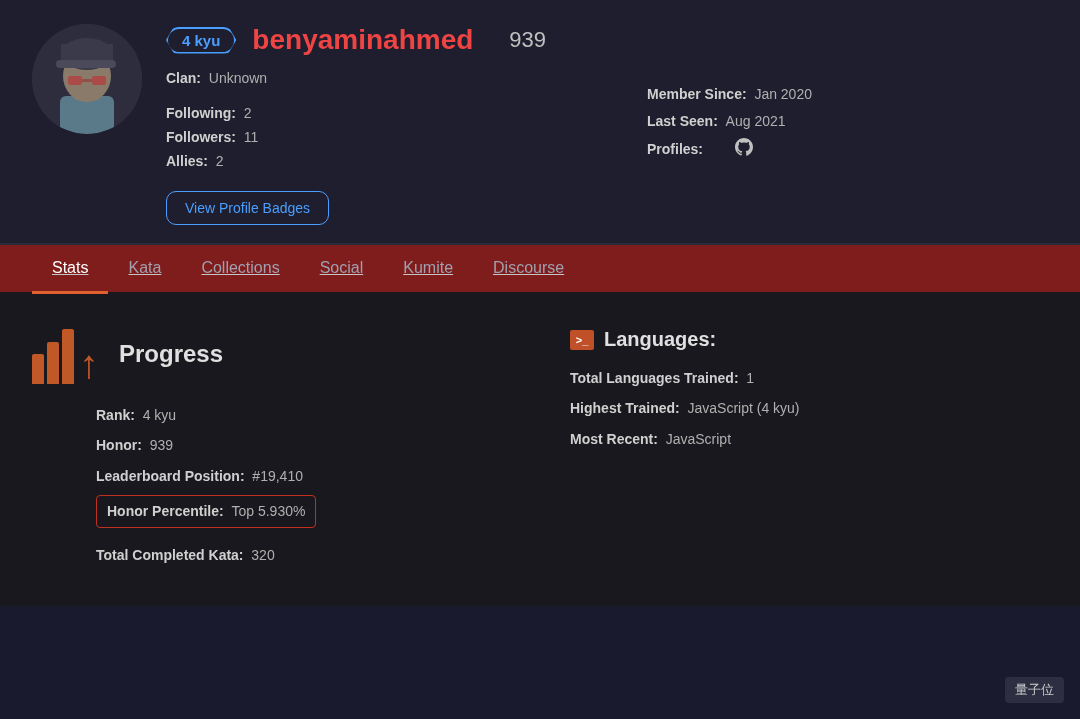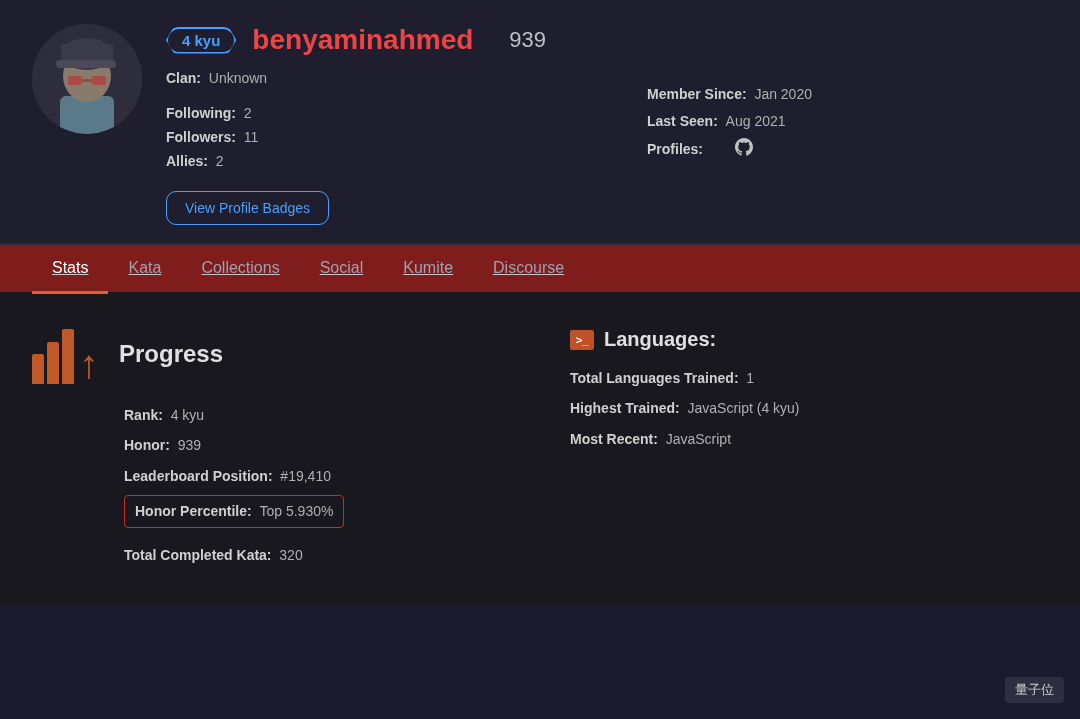--- a/index.html
+++ b/index.html
@@ -220,21 +220,21 @@
       line-height: 1;
     }
 
     .progress-title {
       font-size: 24px;
       font-weight: 600;
       color: #e0e0e0;
     }
 
     .progress-details {
-      margin-left: 92px;
+      margin-left: 64px;
     }
 
     .progress-row {
       font-size: 14px;
       color: #b0b0b0;
       margin-bottom: 8px;
       line-height: 1.6;
     }
 
     .progress-row strong {

